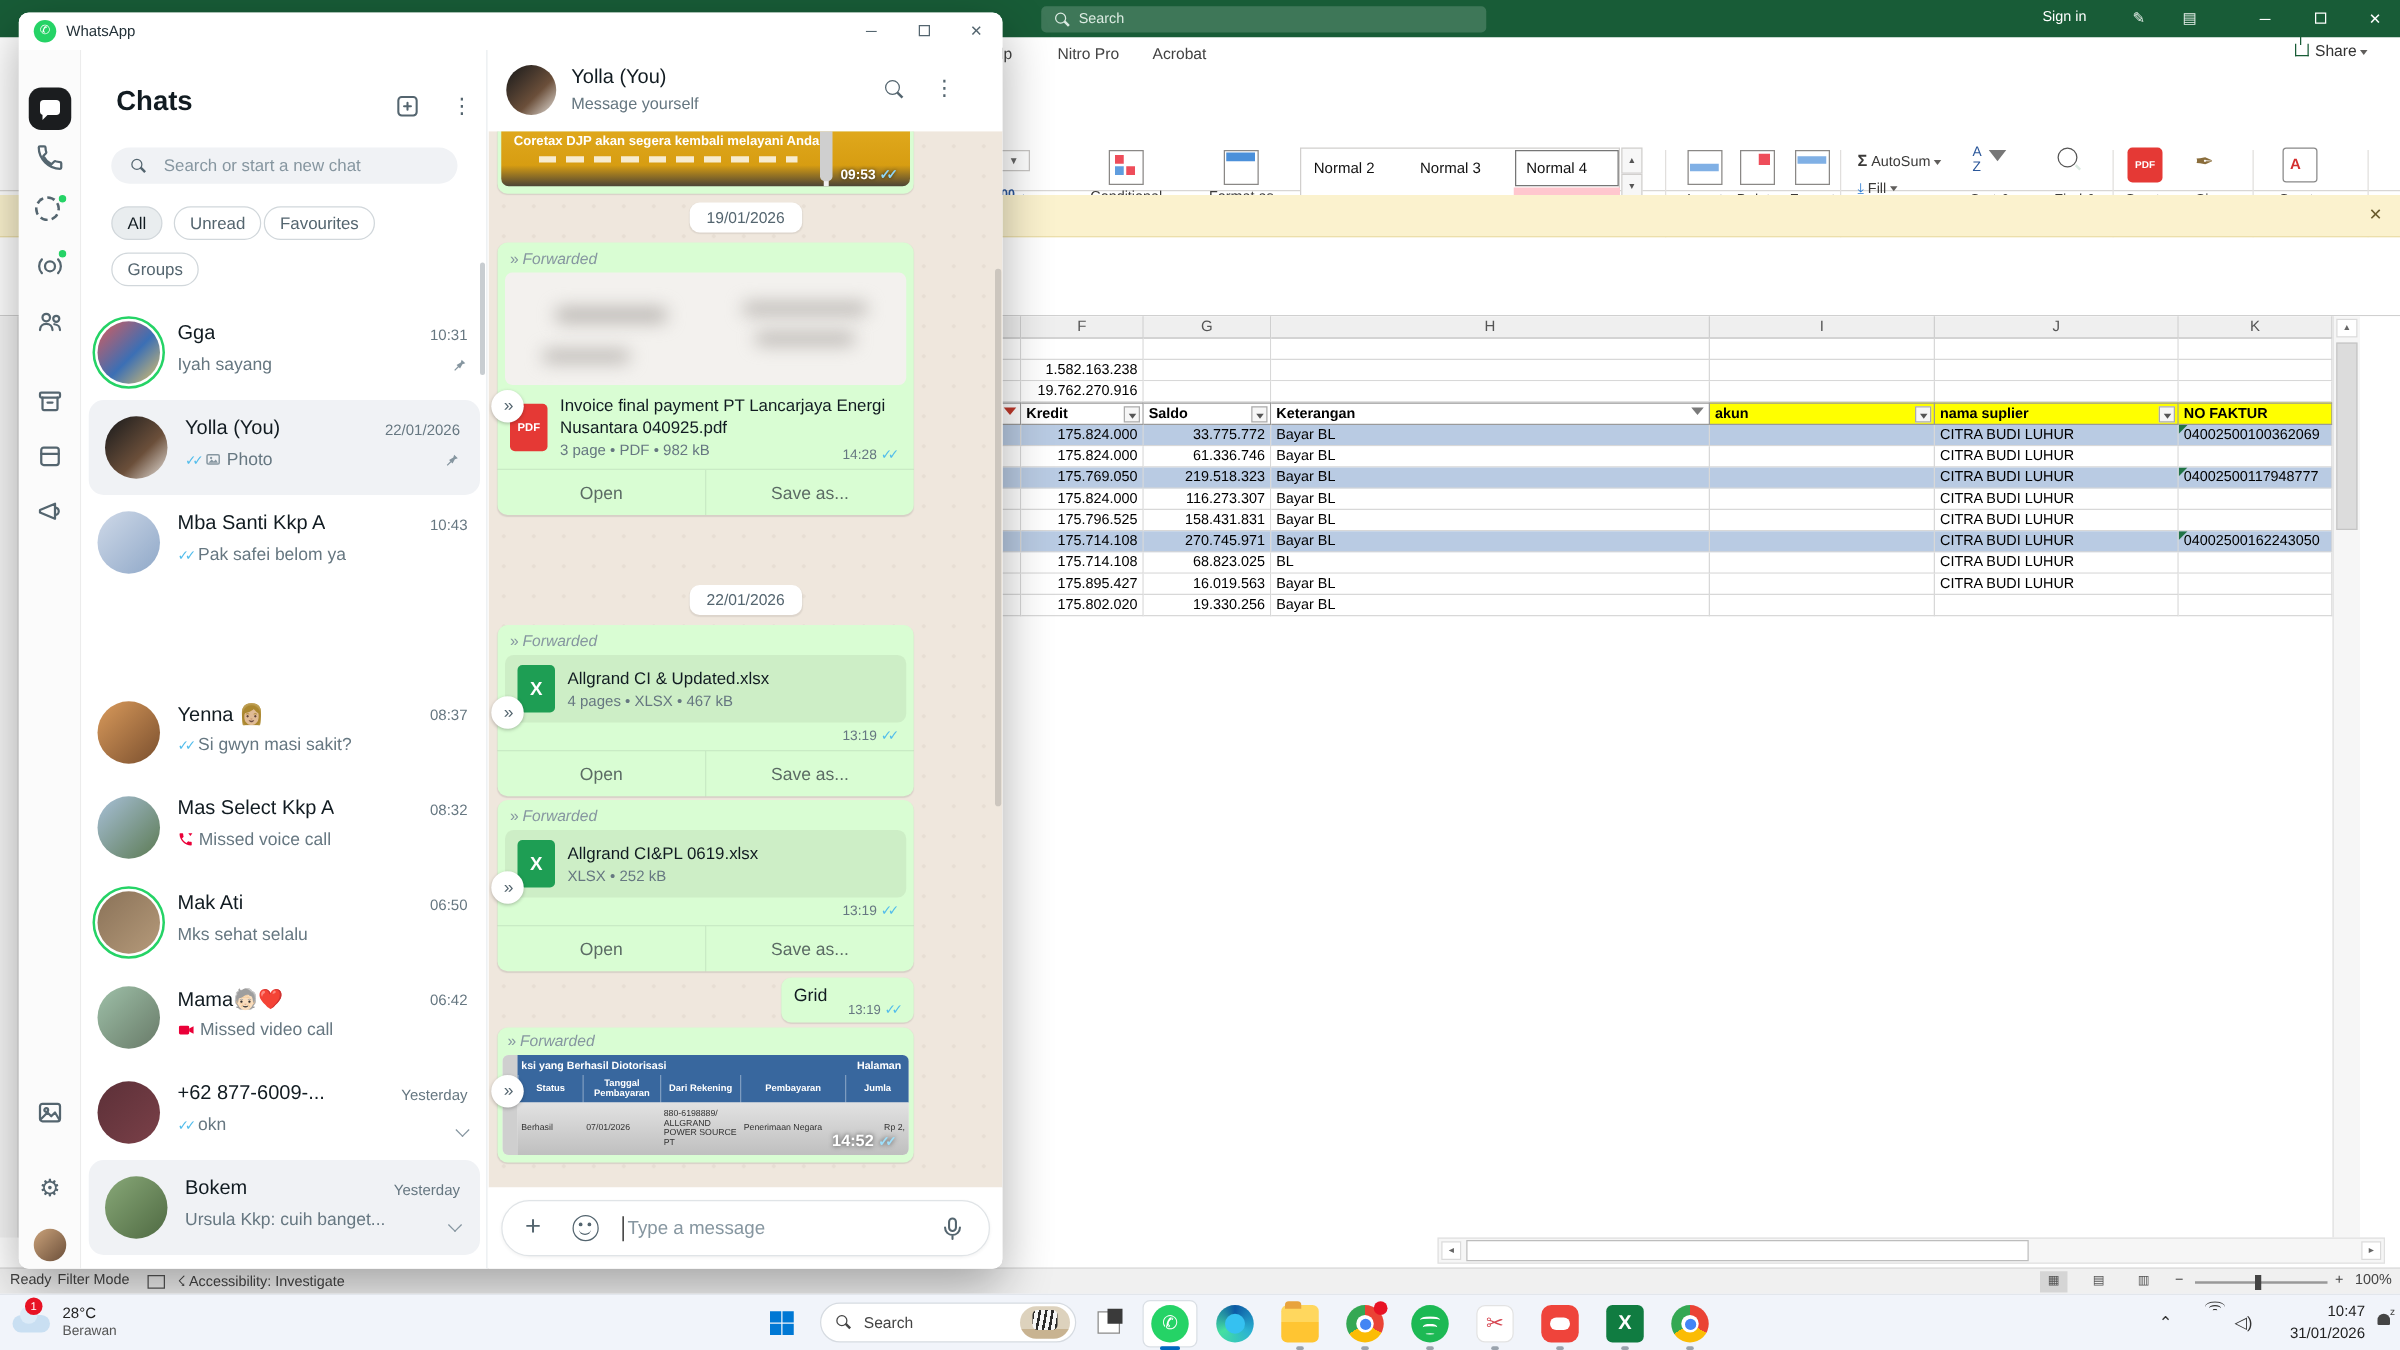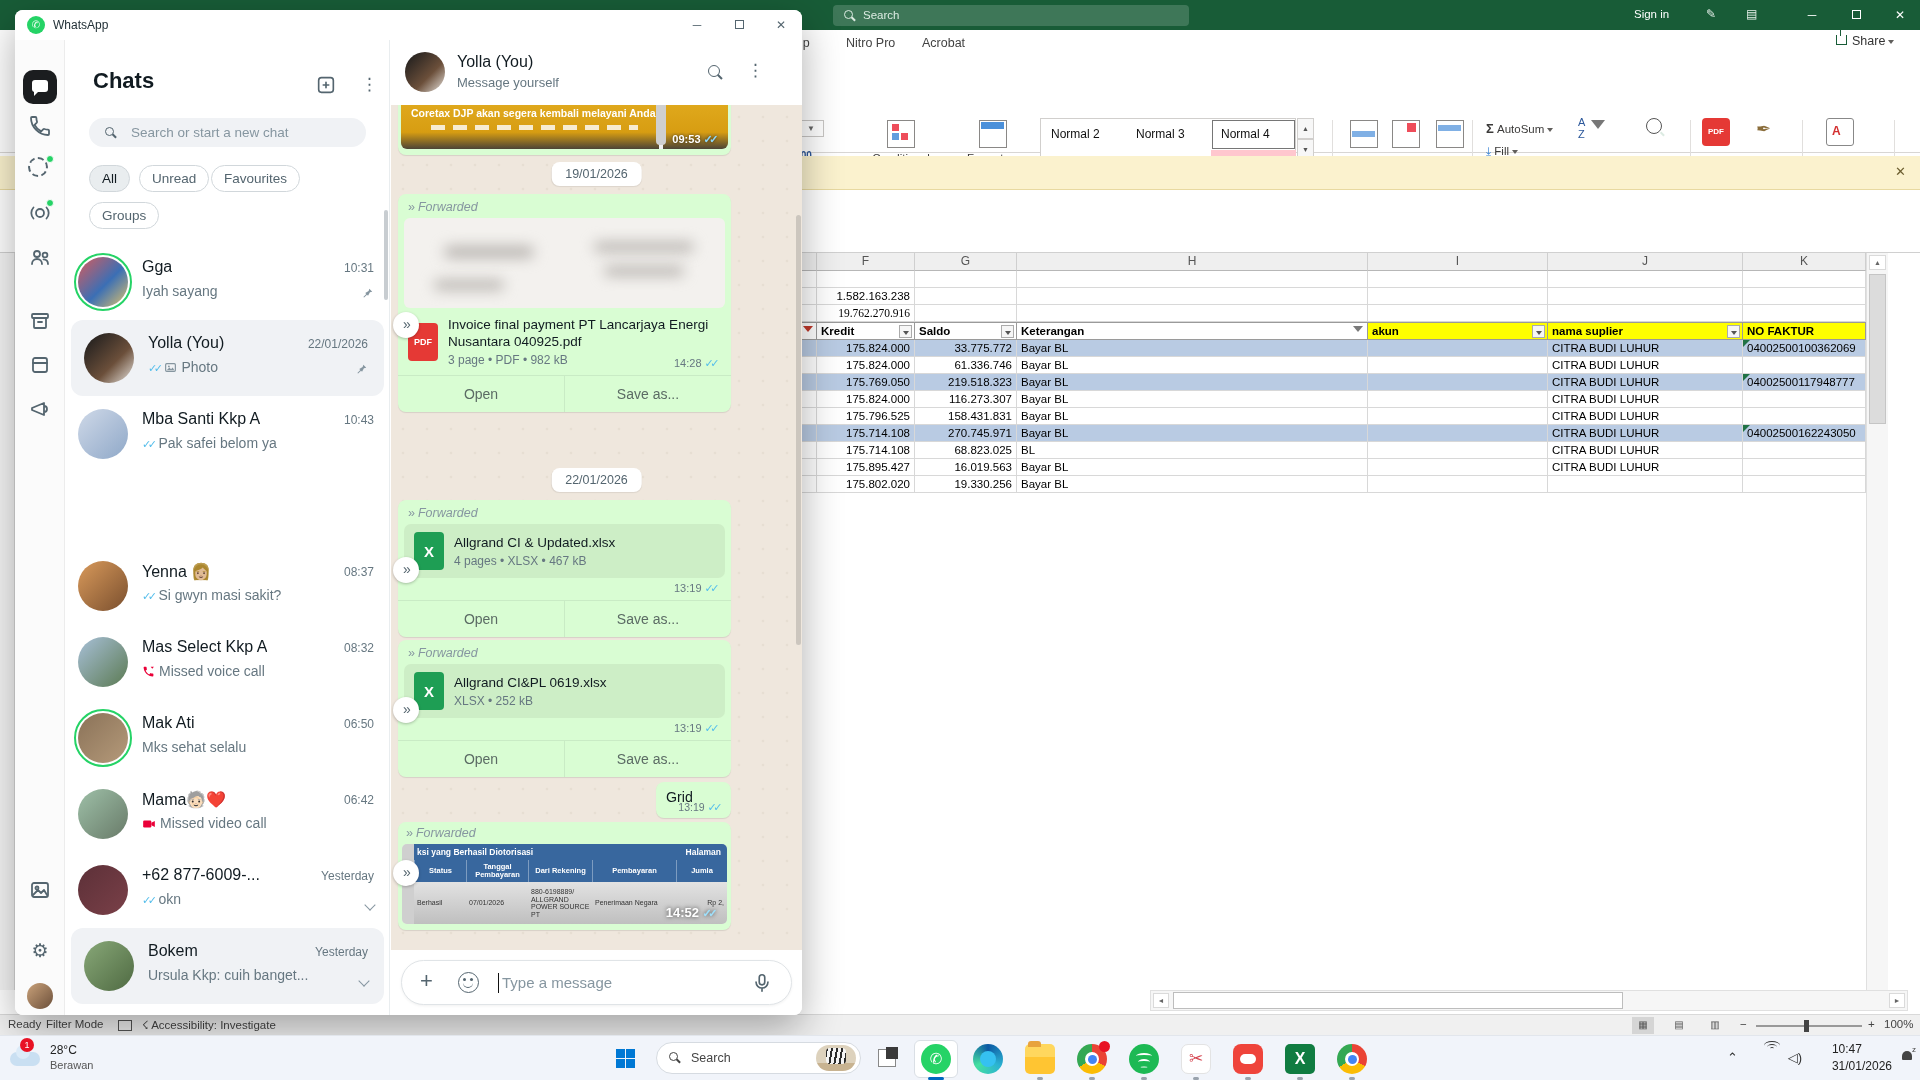--- a/index.html
+++ b/index.html
@@ -217,21 +217,21 @@
   .chrome-badge{position:absolute;right:-3px;top:-3px;width:11px;height:11px;background:#e81224;border-radius:50%}
   .ic-spotify{background:#1db954;border-radius:50%}
   .ic-spotify::before{content:"";position:absolute;left:7px;top:9px;width:16px;height:4px;border-top:2.5px solid #fff;border-radius:50%}
   .ic-spotify::after{content:"";position:absolute;left:9px;top:15px;width:12px;height:4px;border-top:2.5px solid #fff;border-radius:50%;box-shadow:0 5px 0 -2.5px #fff}
   .ic-snip{background:#fff;border:1px solid #e3e3e3;color:#d64550;text-align:center;line-height:28px;font-size:17px}
   .ic-anydesk{background:#ef443b;border-radius:8px}
   .ic-anydesk::before{content:"";position:absolute;left:7px;top:10px;width:16px;height:10px;background:#fff;border-radius:5px}
   .ic-excel{background:#107c41;border-radius:5px;color:#fff;text-align:center;line-height:30px;font-size:16px;font-weight:bold}
   #tray{position:absolute;right:0;top:0;height:45px}
   .tray-ico{position:absolute;top:14px;color:#333;font-size:13px}
-  #tray-clock{position:absolute;right:28px;top:5px;font-size:12px;color:#222;line-height:17px}
+  #tray-clock{position:absolute;right:28px;top:5px;text-align:right;font-size:12px;color:#222;line-height:17px}
   #tray-bell{position:absolute;right:6px;top:14px;width:14px;height:14px}
   #tray-bell::before{content:"";position:absolute;left:2px;top:1px;width:10px;height:9px;background:#444;border-radius:5px 5px 1px 1px}
   #tray-bell::after{content:"z";position:absolute;right:-2px;top:-5px;font-size:8px;color:#444}
   .wifi{position:relative;width:16px;height:12px}
   .wifi i{position:absolute;left:50%;bottom:0;transform:translateX(-50%);border:1.6px solid #333;border-bottom:none;border-left:none;border-right:none;border-radius:50% 50% 0 0}
   svg.ln{stroke:#54656f;fill:none;stroke-width:1.8;stroke-linecap:round;stroke-linejoin:round}
 </style>
 </head>
 <body>
 
@@ -360,21 +360,21 @@
       <div class="gcell" style="left: 1548px; top: 18px; width: 195px; height: 17px; position: absolute;"></div>
       <div class="gcell" style="left: 1743px; top: 18px; width: 123px; height: 17px; position: absolute;"></div>
       <div class="gcell" style="left: 802px; top: 35px; width: 15px; height: 17px; position: absolute;"></div>
       <div class="gcell gnum" style="left: 817px; top: 35px; width: 98px; height: 17px; position: absolute;">1.582.163.238</div>
       <div class="gcell" style="left: 915px; top: 35px; width: 102px; height: 17px; position: absolute;"></div>
       <div class="gcell" style="left: 1017px; top: 35px; width: 351px; height: 17px; position: absolute;"></div>
       <div class="gcell" style="left: 1368px; top: 35px; width: 180px; height: 17px; position: absolute;"></div>
       <div class="gcell" style="left: 1548px; top: 35px; width: 195px; height: 17px; position: absolute;"></div>
       <div class="gcell" style="left: 1743px; top: 35px; width: 123px; height: 17px; position: absolute;"></div>
       <div class="gcell" style="left: 802px; top: 52px; width: 15px; height: 17px; position: absolute;"></div>
-      <div class="gcell gnum" style="left: 817px; top: 52px; width: 98px; height: 17px; position: absolute; font-family: Liberation Serif, serif;">19.762.270.916</div>
+      <div class="gcell gnum" style="left: 817px; top: 52px; width: 98px; height: 17px; position: absolute;">19.762.270.916</div>
       <div class="gcell" style="left: 915px; top: 52px; width: 102px; height: 17px; position: absolute;"></div>
       <div class="gcell" style="left: 1017px; top: 52px; width: 351px; height: 17px; position: absolute;"></div>
       <div class="gcell" style="left: 1368px; top: 52px; width: 180px; height: 17px; position: absolute;"></div>
       <div class="gcell" style="left: 1548px; top: 52px; width: 195px; height: 17px; position: absolute;"></div>
       <div class="gcell" style="left: 1743px; top: 52px; width: 123px; height: 17px; position: absolute;"></div>
       <div class="fhead" style="left: 802px; top: 69px; width: 15px; height: 18px; position: absolute;">
         <span class="funnel" style="right:3px;border-top-color:#c0392b"></span>
       </div>
       <div class="fhead" style="left: 817px; top: 69px; width: 98px; height: 18px; position: absolute;">Kredit<span class="fdrop"></span></div>
       <div class="fhead" style="left: 915px; top: 69px; width: 102px; height: 18px; position: absolute;">Saldo<span class="fdrop"></span></div>
@@ -696,21 +696,21 @@
             </div>
           </div>
           <div class="msg-time" style="bottom:42px"><span>13:19</span> <span class="ticks">✓✓</span></div>
           <div class="btn-row">
             <div class="bbtn">Open</div>
             <div class="vdiv"></div>
             <div class="bbtn">Save as...</div>
           </div>
         </div>
 
-        <div class="msg" id="grid-msg" style="right:71px;top:677px;width:75px;height:36px">
+        <div class="msg" id="grid-msg" style="right:71px;top:677px;width:106px;height:36px">
           <span id="grid-text">Grid</span>
           <span id="grid-time"><span>13:19</span> <span class="ticks">✓✓</span></span>
         </div>
 
         <div class="fwd-btn" style="top:755px">»</div>
         <div class="msg" style="left:7px;top:717px;width:333px;height:108px;padding:4px">
           <div class="fwd-row"><span class="fa">»</span><span>Forwarded</span></div>
           <div id="tbl-img">
             <div id="tbl-sliver">8</div>
             <div id="tbl-head">

